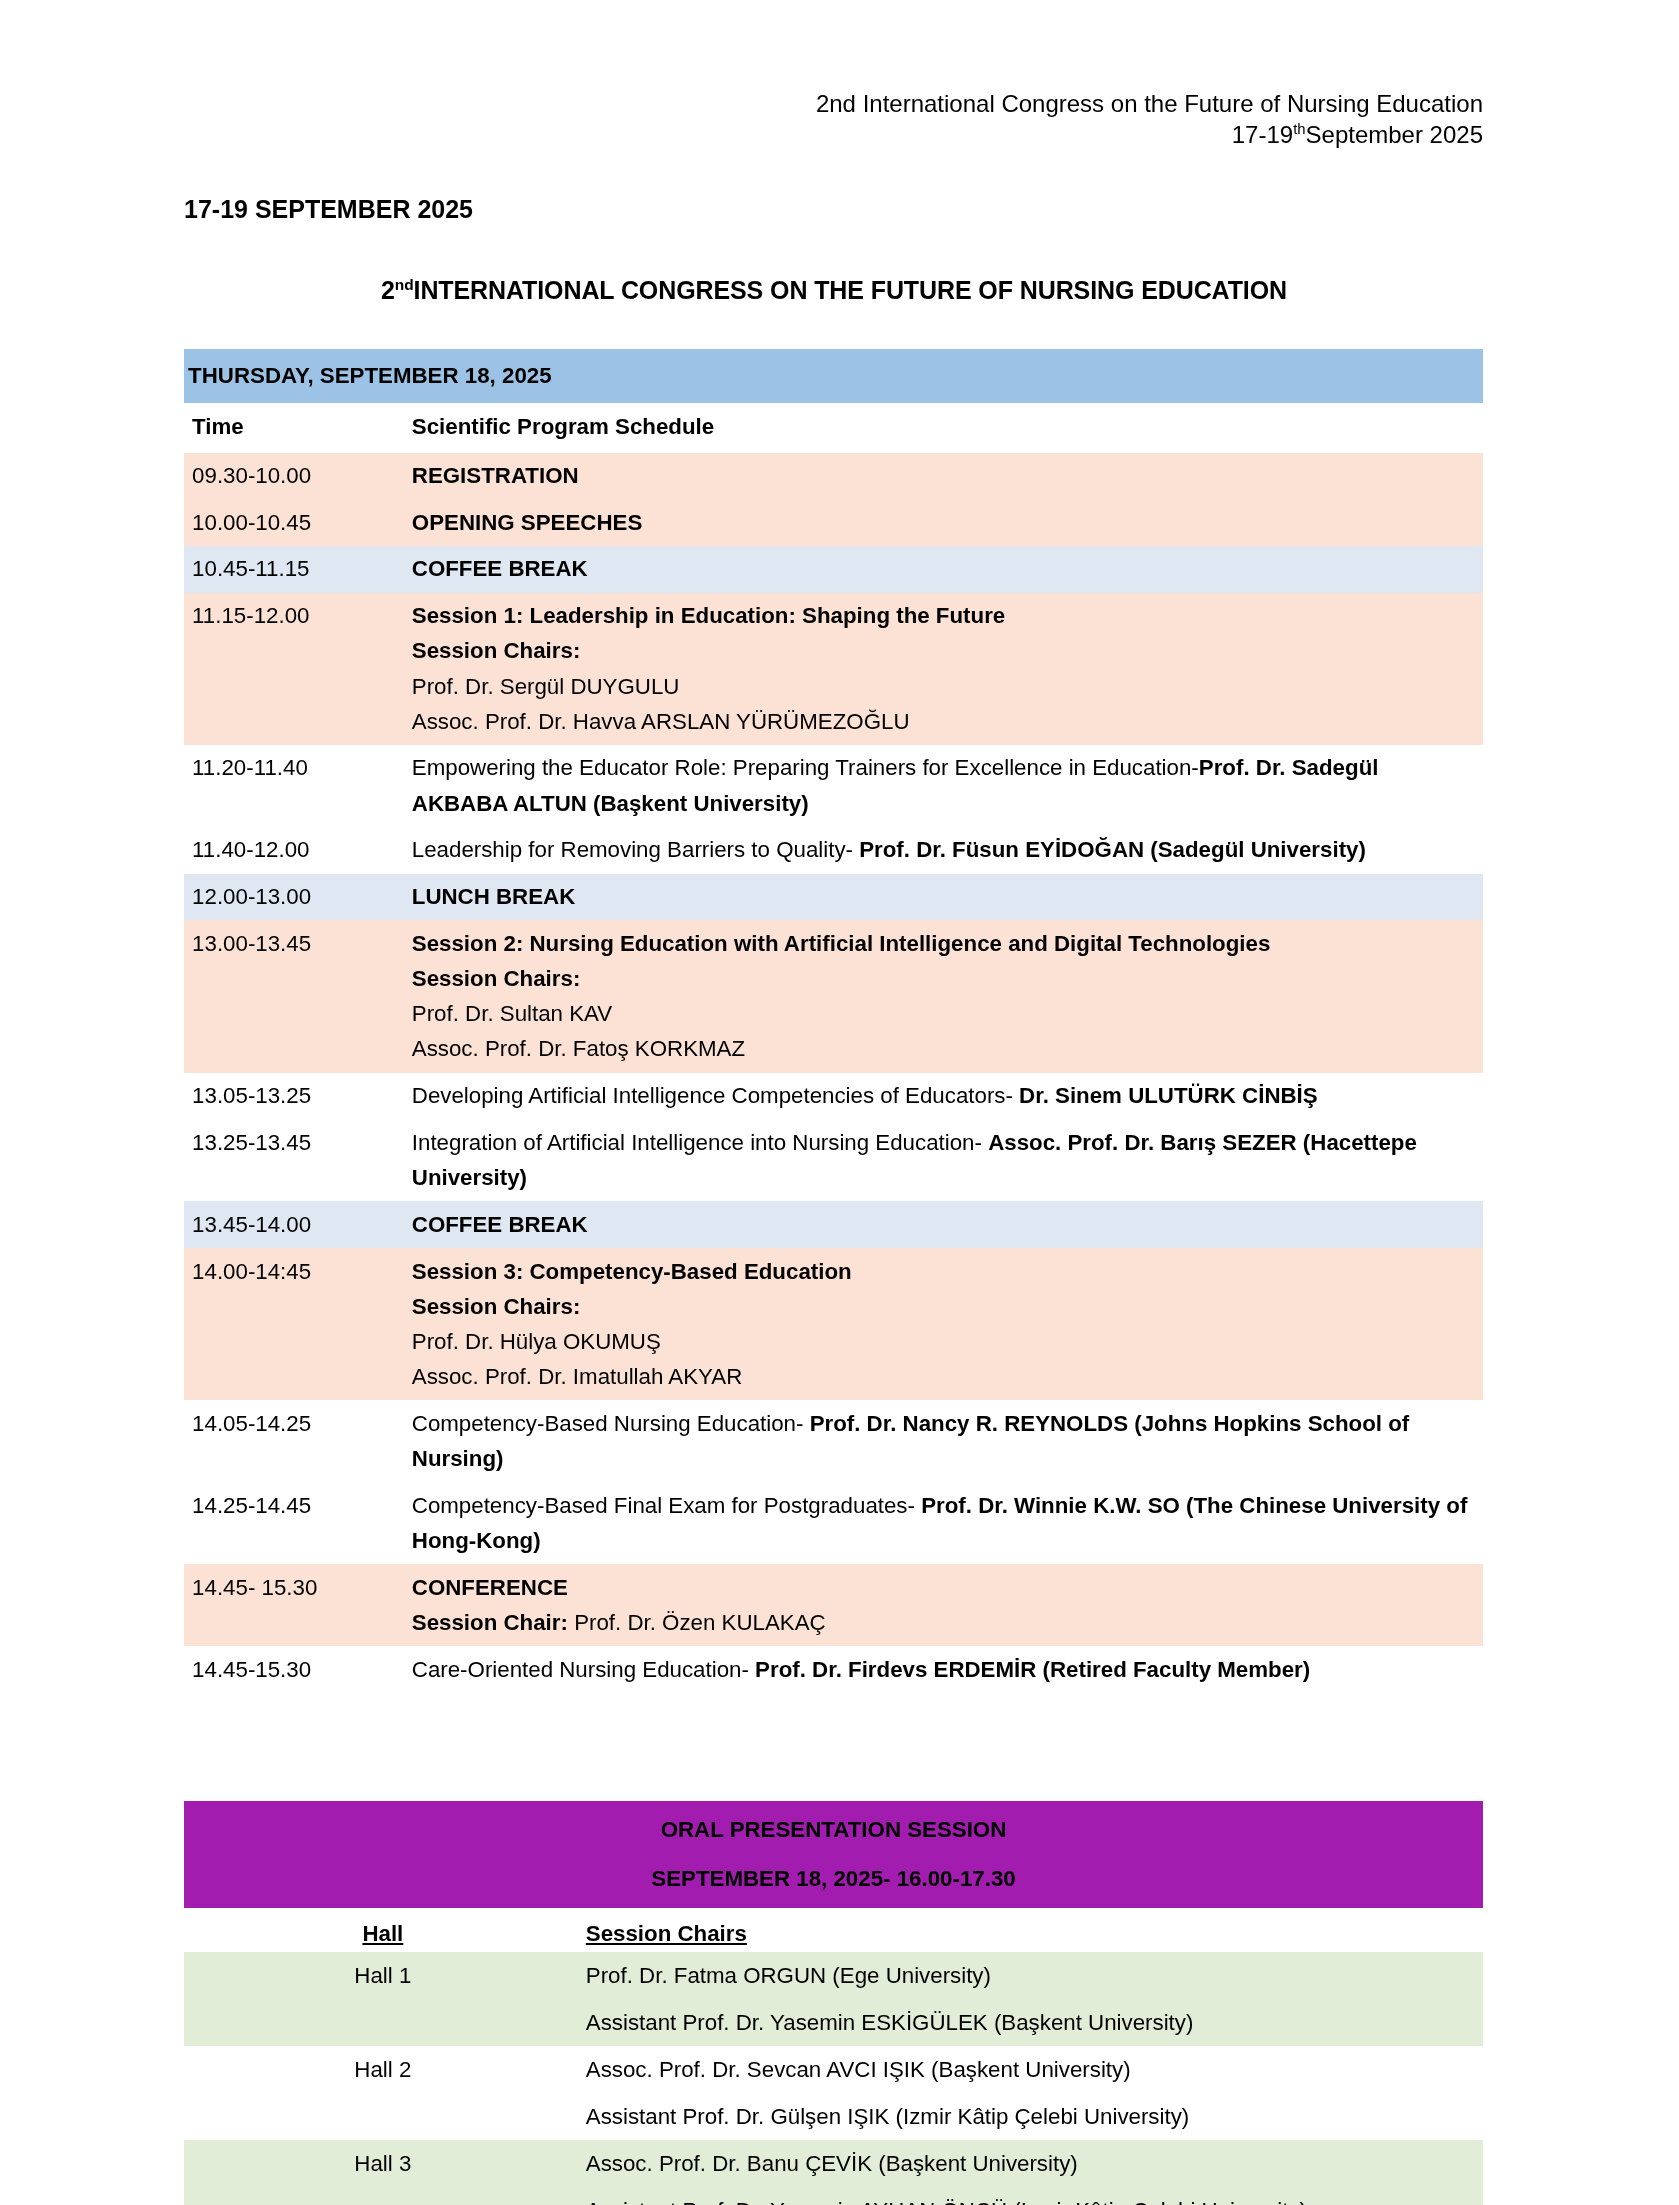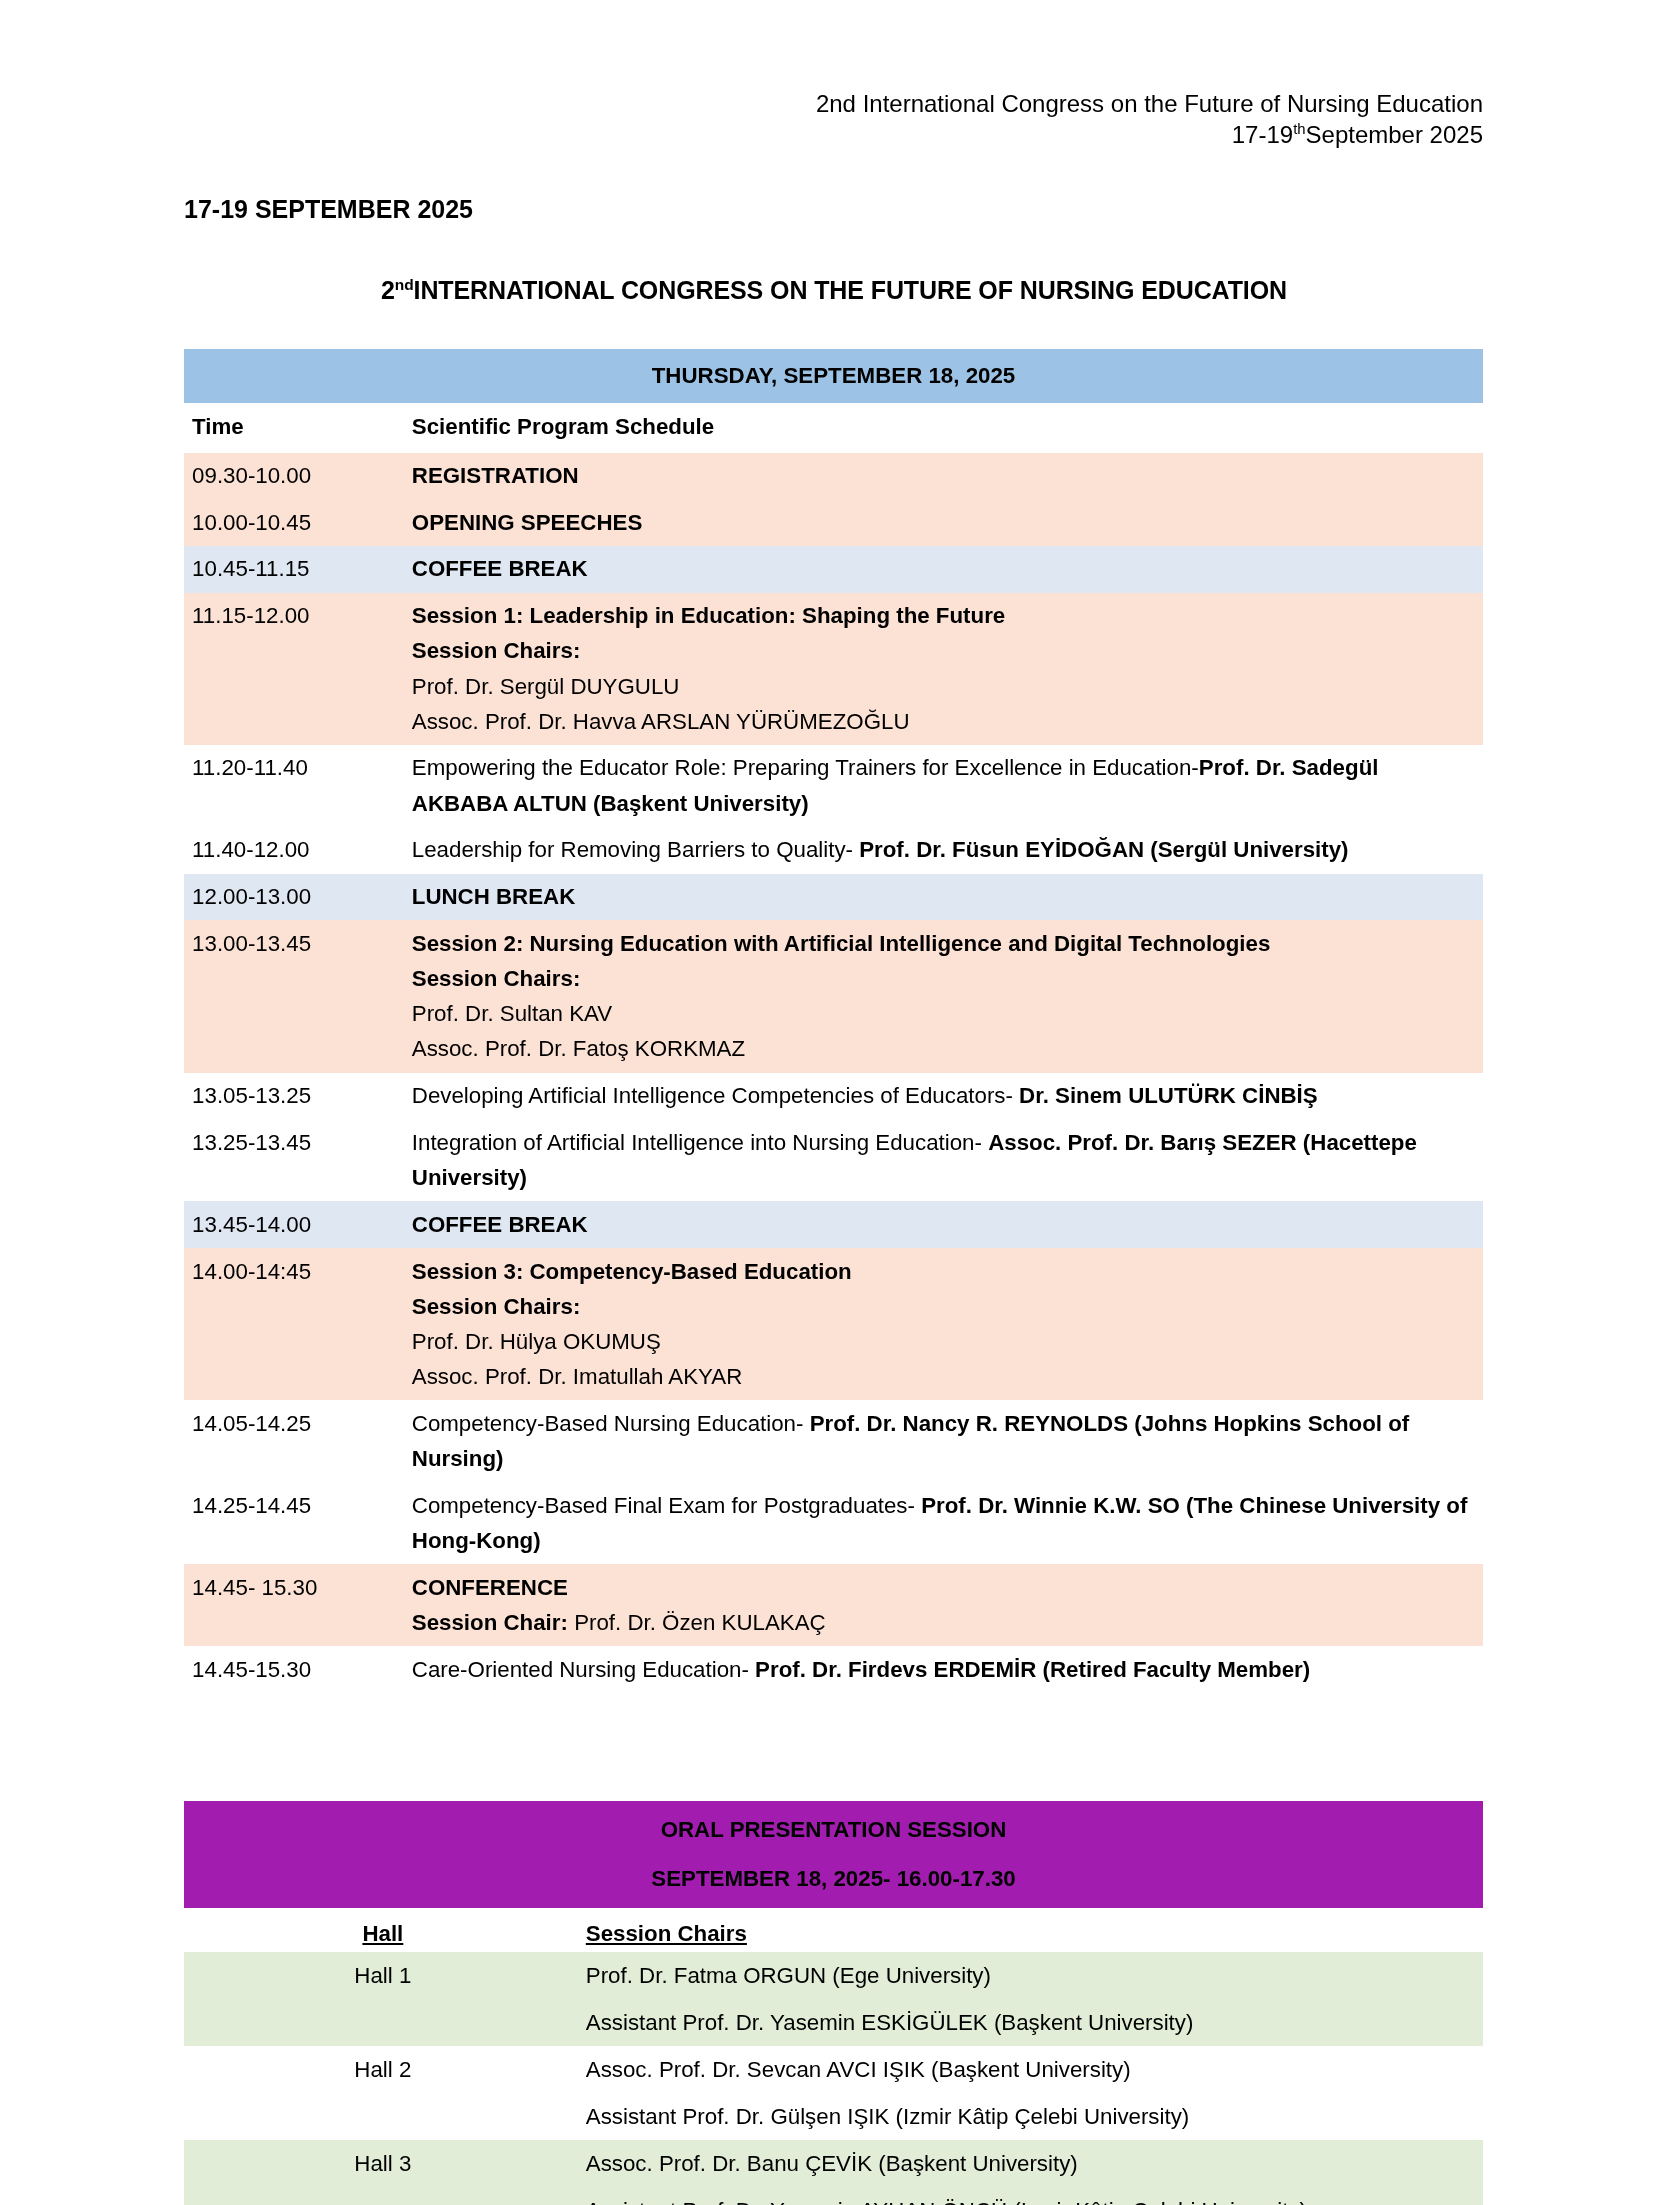--- a/index.html
+++ b/index.html
@@ -75,21 +75,21 @@
   .prog-table td, .prog-table th {
     border: none;
     padding: 5.4px 4.1px 6.1px 6.8px;
     vertical-align: top;
     line-height: 1.58;
     text-align: left;
     font-weight: normal;
   }
   .day-header td {
     background: #9CC3E5;
-    text-align: center;
+    text-align: left;
     font-weight: bold;
     padding: 8.8px 4.1px 9.5px 4.1px;
   }
   .col-header td {
     background: #ffffff;
     font-weight: bold;
     padding-top: 6.8px;
     padding-bottom: 8.1px;
   }
   tr.peach td   { background: #FCE2D5; }
@@ -195,21 +195,21 @@
         </tr>
         <tr class="plain">
           <td class="time">11.20-11.40</td>
           <td>
             <span class="ln"><span>Empowering the Educator Role: Preparing Trainers for Excellence in Education-</span><span class="b">Prof. Dr. Sadegül AKBABA ALTUN (Başkent University)</span></span>
           </td>
         </tr>
         <tr class="plain">
           <td class="time">11.40-12.00</td>
           <td>
-            <span class="ln"><span>Leadership for Removing Barriers to Quality- </span><span class="b">Prof. Dr. Füsun EYİDOĞAN (Sergül University)</span></span>
+            <span class="ln"><span>Leadership for Removing Barriers to Quality- </span><span class="b">Prof. Dr. Füsun EYİDOĞAN (Sadegül University)</span></span>
           </td>
         </tr>
         <tr class="bluebrk">
           <td class="time">12.00-13.00</td>
           <td>
             <span class="ln b">LUNCH BREAK</span>
           </td>
         </tr>
         <tr class="peach">
           <td class="time">13.00-13.45</td>

